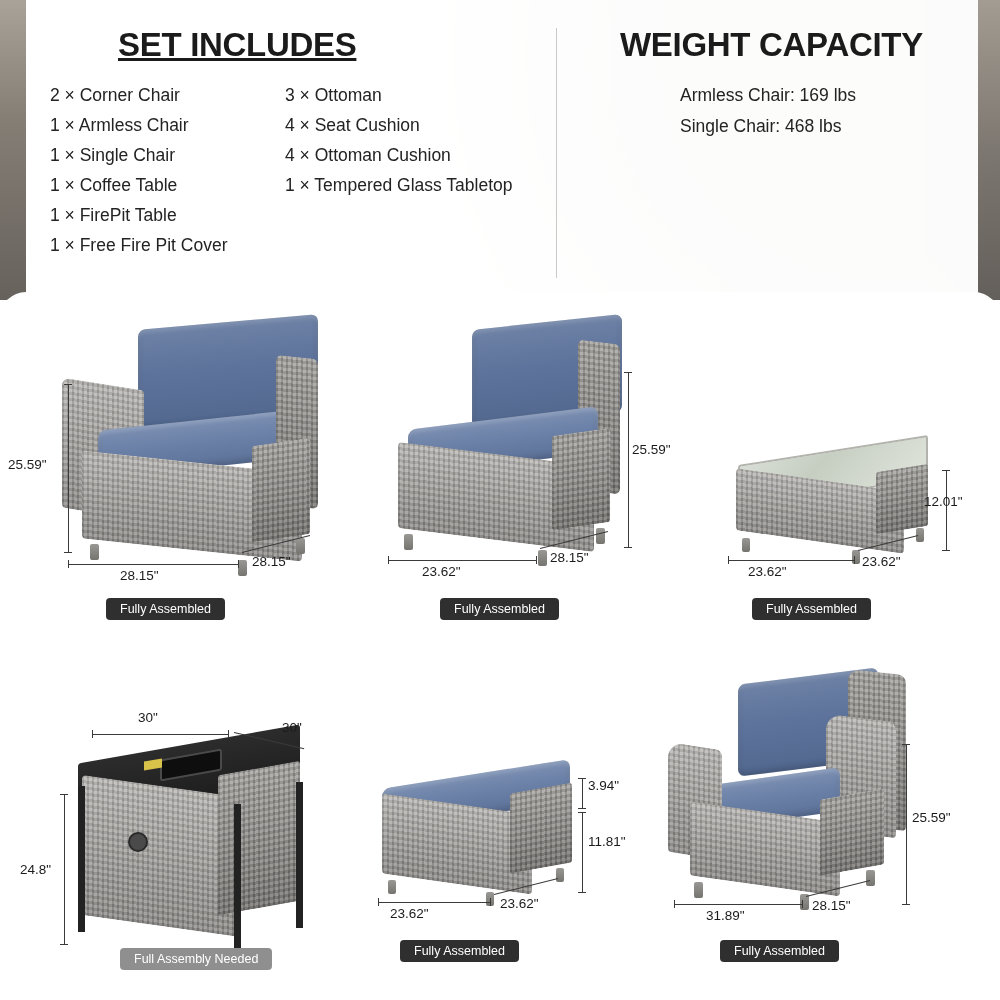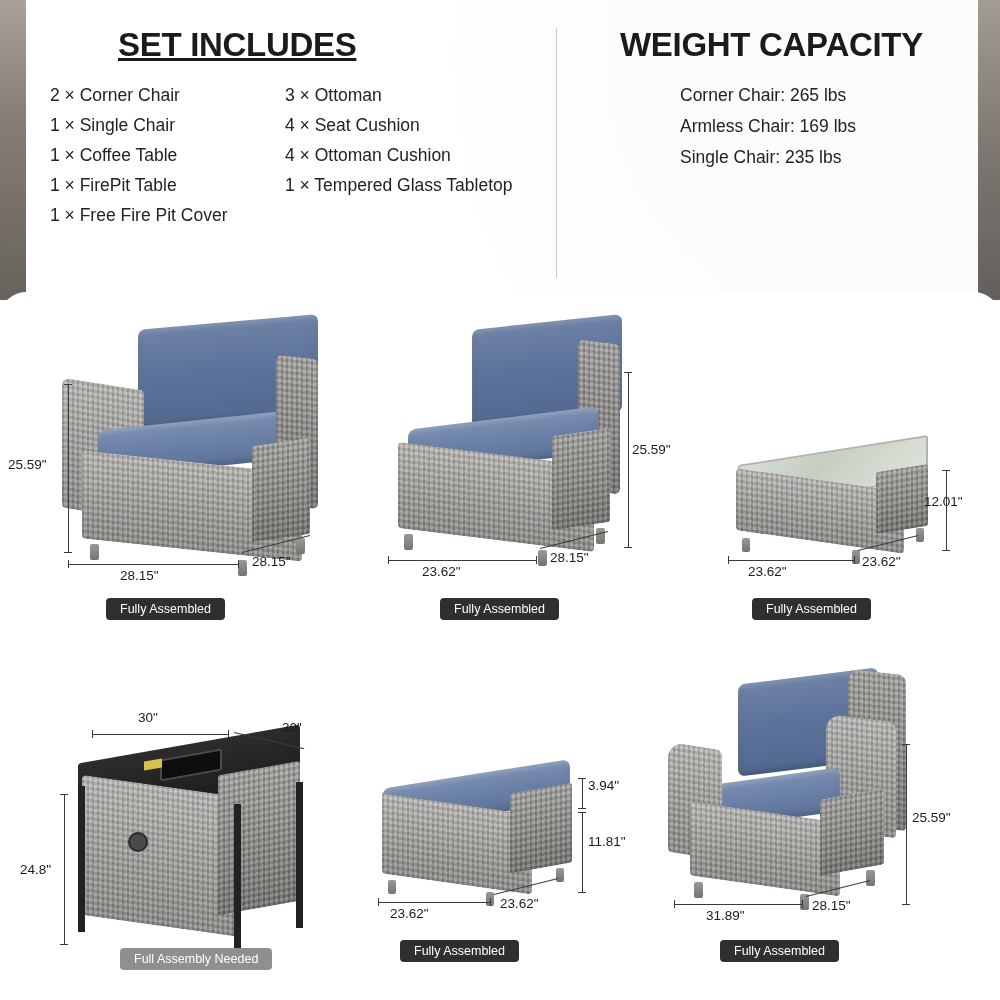--- a/index.html
+++ b/index.html
@@ -155,37 +155,37 @@
   <div id="banner-left-edge"></div>
   <div id="banner-right-edge"></div>
 </div>
 
 <div class="section-title" id="set-includes-title">SET INCLUDES</div>
 <div class="section-title" id="weight-title">WEIGHT CAPACITY</div>
 <div id="divider"></div>
 
 <div class="list" id="set-col-1">
   <div>2 × Corner Chair</div>
+  <div>1 × Armless Chair</div>
   <div>1 × Single Chair</div>
   <div>1 × Coffee Table</div>
   <div>1 × FirePit Table</div>
   <div>1 × Free Fire Pit Cover</div>
 </div>
 
 <div class="list" id="set-col-2">
   <div>3 × Ottoman</div>
   <div>4 × Seat Cushion</div>
   <div>4 × Ottoman Cushion</div>
   <div>1 × Tempered Glass Tabletop</div>
 </div>
 
 <div class="list" id="weight-col">
-  <div>Corner Chair: 265 lbs</div>
   <div>Armless Chair: 169 lbs</div>
-  <div>Single Chair: 235 lbs</div>
+  <div>Single Chair: 468 lbs</div>
 </div>
 
 <div id="manual-note">(Manual Measurement, Please Allow ±0.4"-0.8" Error)</div>
 
 <div id="product-area">
 
   <div class="cell" style="left:20px; top:10px; width:320px; height:320px;">
 
     <div class="cushion" style="position:absolute; left:118px; top:20px; width:180px; height:100px; transform:skewY(-5deg);"></div>
 

